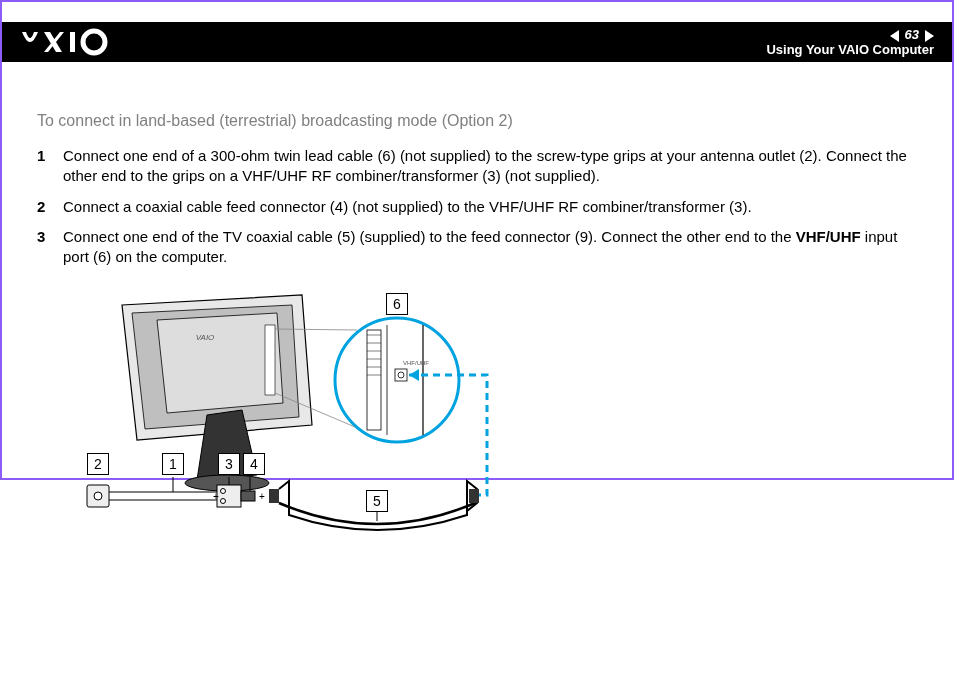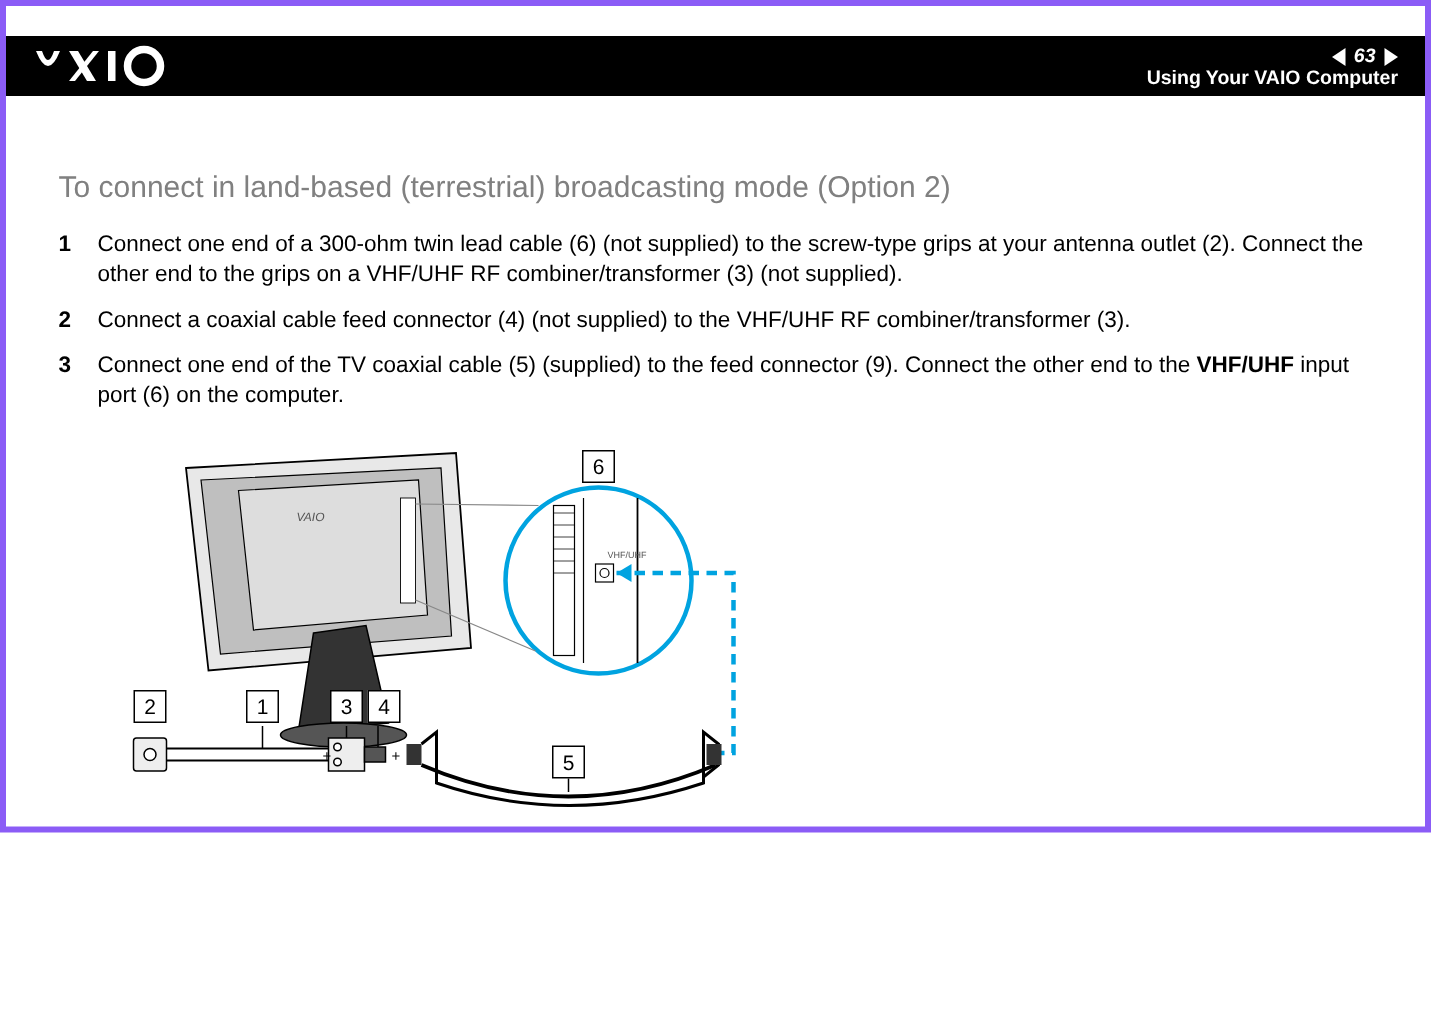--- a/index.html
+++ b/index.html
@@ -1,34 +1,34 @@
 <!DOCTYPE html>
 <html><head>
 <meta charset="utf-8">
 <style>
   * { box-sizing: border-box; margin: 0; padding: 0; }
   html, body { width: 954px; height: 674px; font-family: Arial, Helvetica, sans-serif; background: #fff; }
-  .page { width: 954px; height: 555px; border: 4px solid #8b5cf6; position: relative; }
+  .page { width: 954px; height: 480px; border: 2px solid #8b5cf6; position: relative; }
   .header-band {
     position: absolute; top: 20px; left: 0; right: 0; height: 40px;
     background: #000; color: #fff; display: flex; align-items: center;
     justify-content: space-between; padding: 0 18px 0 18px;
   }
   .logo {
     font-family: Arial, sans-serif; letter-spacing: 2px; font-size: 24px;
     font-weight: 300; font-style: italic; display: flex; align-items: center;
   }
   .header-right { text-align: right; line-height: 1.15; font-size: 13px; padding-top: 2px; }
   .page-nav { display: flex; align-items: center; justify-content: flex-end; gap: 6px; font-style: italic; font-weight: bold; }
   .tri { display:inline-block; width:0; height:0; border-top:6px solid transparent; border-bottom:6px solid transparent; }
   .tri.left { border-right: 9px solid #fff; }
   .tri.right { border-left: 9px solid #fff; }
   .section-name { font-weight: bold; text-align: center; }
   .content { position: absolute; left: 35px; right: 35px; top: 110px; }
-  .h2 { color: #808080; font-size: 20px; font-weight: 400; margin-bottom: 16px; }
+  .h2 { color: #808080; font-size: 16px; font-weight: 400; margin-bottom: 16px; }
   ol.steps { list-style: none; padding: 0; margin: 0 0 18px 0; }
   ol.steps li { display: flex; margin-bottom: 10px; font-size: 15px; line-height: 1.35; }
   ol.steps li .num { font-weight: bold; width: 26px; flex: 0 0 26px; }
   ol.steps li .txt { flex: 1; }
   .bold { font-weight: bold; }
 
   .diagram { position: relative; width: 480px; height: 260px; margin-left: 40px; margin-top: 8px; }
   .svgwrap { position:absolute; inset:0; }
   .callout {
     position: absolute; width: 22px; height: 22px; border: 1.5px solid #000;

